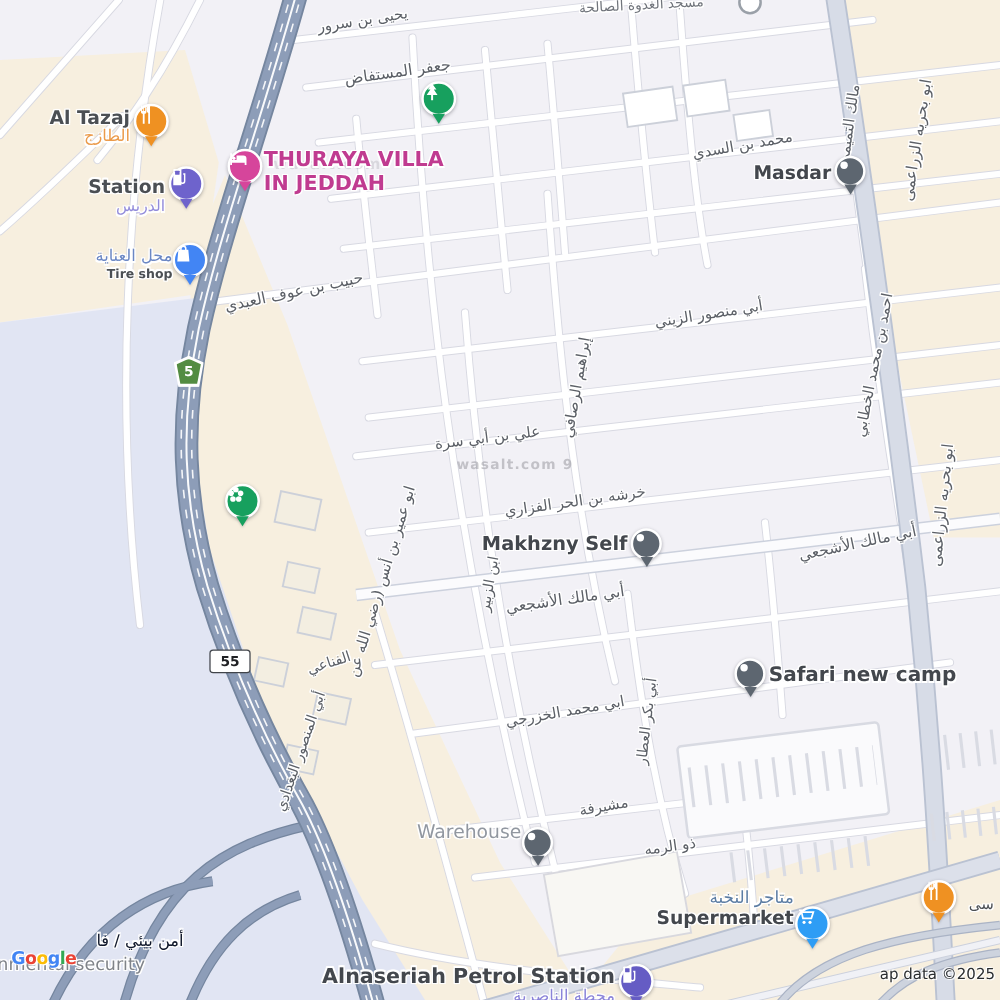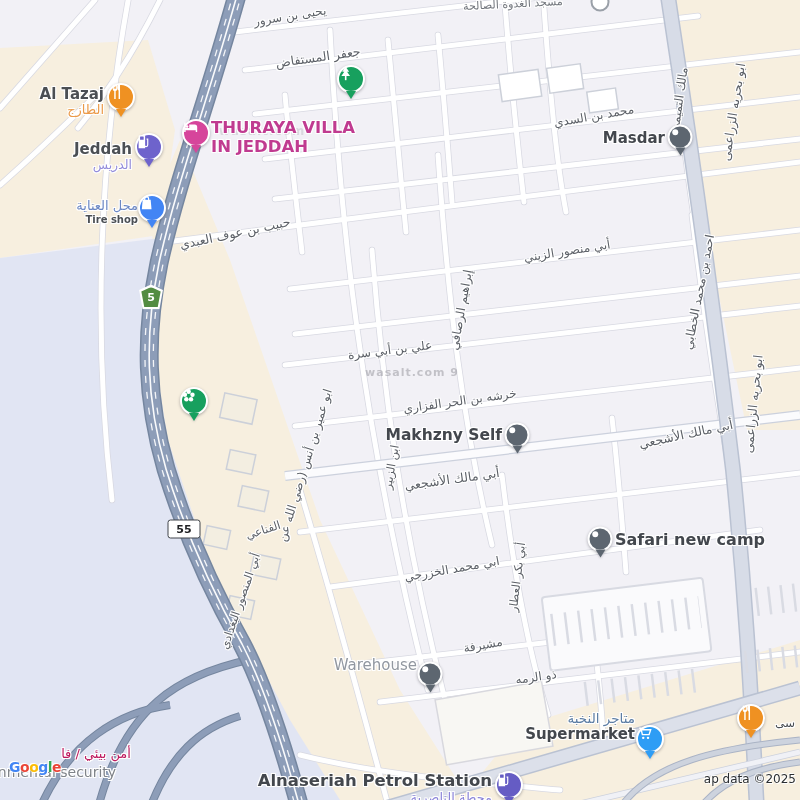--- a/index.html
+++ b/index.html
@@ -245,21 +245,21 @@
       <div class="street-label" style="left: 686px; top: 434px; font-size: 12.5px; transform: translate(-50%, -50%) rotate(-12deg);">أبي مالك الأشجعي</div>
       <div class="street-label" style="left: 699px; top: 292px; font-size: 12px; transform: translate(-50%, -50%) rotate(-79deg);">احمد بن محمد الخطابي</div>
       <div class="street-label" style="left: 391px; top: 467px; font-size: 11.5px; transform: translate(-50%, -50%) rotate(-80deg);">ابن الزبير</div>
       <div class="street-label" style="left: 305px; top: 465px; font-size: 12px; transform: translate(-50%, -50%) rotate(-73deg);">ابو عمير بن أنس (رضي الله عن</div>
       <div class="street-label" style="left: 263px; top: 530px; font-size: 11.5px; transform: translate(-50%, -50%) rotate(-18deg);">الفناعي</div>
       <div class="street-label" style="left: 240px; top: 601px; font-size: 11.5px; transform: translate(-50%, -50%) rotate(-71deg);">أبي المنصور البغدادي</div>
       <div class="street-label" style="left: 517px; top: 577px; font-size: 11.5px; transform: translate(-50%, -50%) rotate(-83deg);">أبي بكر العطار</div>
       <div class="street-label" style="left: 452px; top: 569px; font-size: 12px; transform: translate(-50%, -50%) rotate(-10deg);">ابي محمد الخزرجي</div>
       <div class="street-label" style="left: 483px; top: 645px; font-size: 12px; transform: translate(-50%, -50%) rotate(-10deg);">مشيرفة</div>
       <div class="street-label" style="left: 536px; top: 677px; font-size: 12px; transform: translate(-50%, -50%) rotate(-8deg);">ذو الرمه</div>
-      <div class="street-label" style="left: 96px; top: 753px; font-size: 13px; transform: translate(-50%, -50%) rotate(0deg); color: #be185d;">أمن بيئي / فا</div>
+      <div class="street-label" style="left: 112px; top: 753px; font-size: 13px; transform: translate(-50%, -50%) rotate(0deg); color: #0f172a;">أمن بيئي / فا</div>
       <div class="street-label" style="left: 57px; top: 772px; font-size: 14px; transform: translate(-50%, -50%) rotate(0deg); color: rgb(127, 131, 137);">nmental security</div>
     </div>
   <div class="layer" id="shield-layer">
       <div class="shield" style="left: 151px; top: 297px;">
         <div class="shield-green-outer">
           <div class="shield-green-inner">5</div>
         </div>
       </div>
       <div class="shield" style="left: 184px; top: 529px;">
         <div class="shield-white">55</div>
@@ -296,21 +296,21 @@
         <div class="pin-circle" style="width: 28px; height: 28px; background: rgb(110, 99, 204); color: rgb(110, 99, 204);">
           <svg width="17.36" height="17.36" viewBox="0 0 24 24" fill="#fff">
             <path d="M6 3h7a1 1 0 0 1 1 1v17H5V4a1 1 0 0 1 1-1z"></path>
             <rect x="7" y="5" width="5" height="4.4" rx=".5" fill="currentColor"></rect>
             <path d="M16 8.5h1.6v7.8a2.4 2.4 0 0 1-4.8.2" stroke="#fff" stroke-width="1.6" fill="none"></path>
           </svg>
         </div>
         <div class="pin-tail" style="border-top: 8.5px solid rgb(110, 99, 204);"></div>
       </div>
       <div class="poi-label" style="right: 668px; text-align: right; top: 141px;">
-        <span class="lab-line" style="font-size: 15px; color: rgb(75, 79, 84); font-weight: bold;">Jeddah</span>
+        <span class="lab-line" style="font-size: 15px; color: rgb(75, 79, 84); font-weight: bold;">Station</span>
         <span class="lab-line" style="font-size: 12.5px; color: rgb(147, 140, 219);">الدريس</span>
       </div>
       <div class="poi" style="left: 152px; top: 211px;">
         <div class="pin-circle" style="width: 28px; height: 28px; background: rgb(66, 133, 244); color: rgb(66, 133, 244);">
           <svg width="17.36" height="17.36" viewBox="0 0 24 24" fill="#fff">
             <path d="M6.5 8h11l1.2 13H5.3L6.5 8z"></path>
             <path d="M9.3 10V6.8a2.7 2.7 0 0 1 5.4 0V10" stroke="#fff" stroke-width="1.7" fill="none"></path>
           </svg>
         </div>
         <div class="pin-tail" style="border-top: 8.5px solid rgb(66, 133, 244);"></div>

